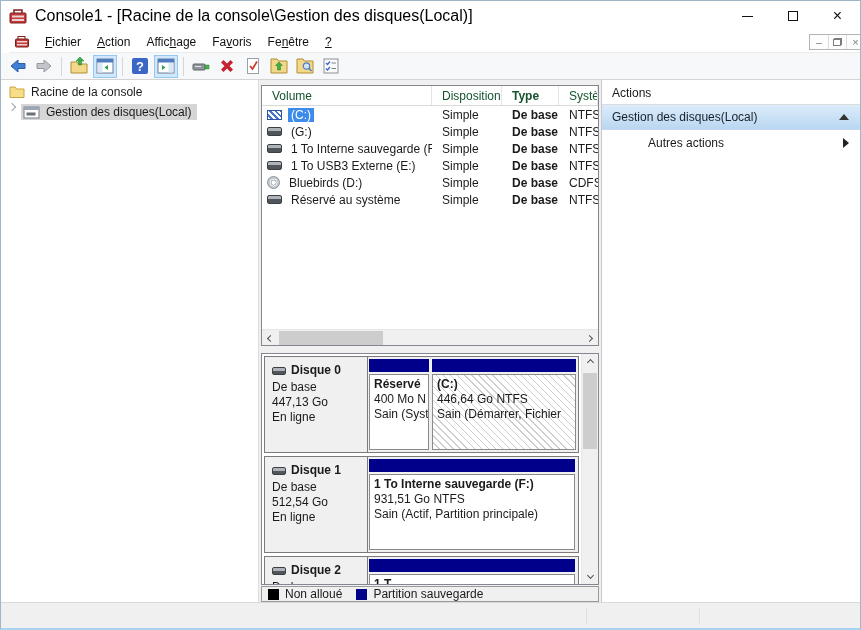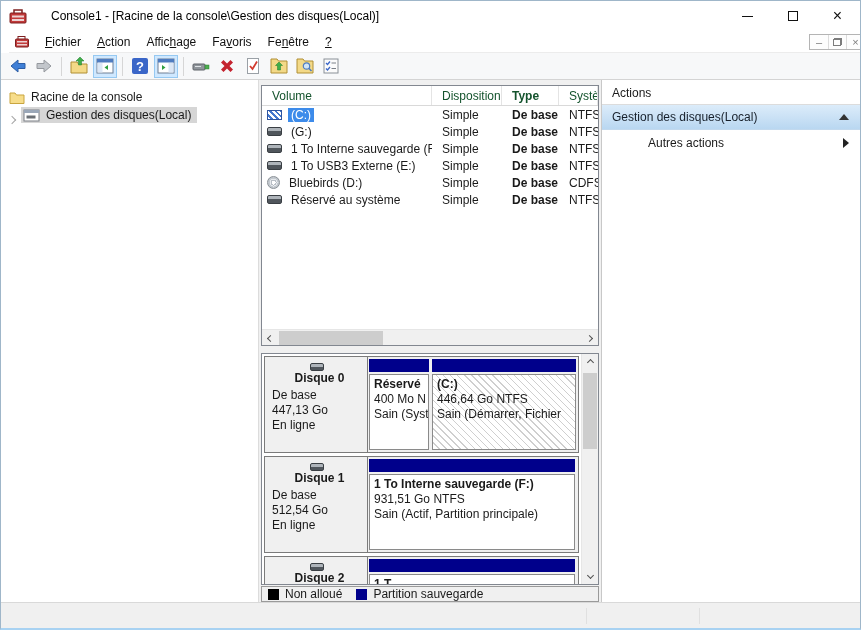--- a/index.html
+++ b/index.html
@@ -12,21 +12,21 @@
     background: #ffffff;
     border: 1px solid #9fb6c9;
     border-bottom: 2px solid #a8d2f2;
     overflow: hidden;
   }
   u { text-decoration: underline; }
 
   
   .titlebar { position:absolute; left:0; top:0; width:100%; height:30px; background:#fff;
               display:flex; align-items:center; padding-left:8px; }
-  .titlebar .title { margin-left:24px; font-size:12px; color:#000; }
+  .titlebar .title { margin-left:8px; font-size:16px; color:#000; }
   .win-controls { position:absolute; right:0; top:0; height:30px; display:flex; }
   .win-btn { width:45px; height:30px; display:flex; align-items:center; justify-content:center; }
   .glyph-min { width:11px; border-top:1px solid #111; }
   .glyph-max { width:10px; height:10px; border:1px solid #111; }
   .glyph-close { font-size:16px; line-height:1; color:#111; }
 
   
   .menubar { position:absolute; left:8px; top:30px; width:100%; height:22px; background:#fff;
              display:flex; align-items:center; padding-left:6px; border-bottom:1px solid #ececec; }
   .menubar .mmc-mini-icon { margin-right:8px; }
@@ -46,21 +46,21 @@
   .tb-btn { width:24px; height:23px; display:flex; align-items:center; justify-content:center; margin:0 1px; }
   .tb-btn.toggled { background:#cfe8ff; border:1px solid #96c9f2; }
   .tb-sep { width:1px; height:19px; background:#d6d6d6; margin:0 4px; }
 
   
   .tree-panel   { position:absolute; left:0;   top:79px; width:258px; height:522px; background:#fff; border-right:1px solid #dcdcdc; padding-top:5px; }
   .center-panel { position:absolute; left:258px; top:79px; width:342px; height:522px; background:#f0f0f0; }
   .actions-panel{ position:absolute; left:600px; top:79px; width:260px; height:522px; background:#fff; border-left:1px solid #c8c8c8; }
 
   
-  .tree-item { height:19px; display:flex; align-items:flex-end; }
+  .tree-item { height:19px; display:flex; align-items:flex-start; }
   .tree-item .lbl { margin-left:6px; }
   .tree-root { padding-left:8px; }
   .tree-child { padding-left:4px; }
   .chev-right { width:6px; height:6px; border-top:1.5px solid #a5a5a5; border-right:1.5px solid #a5a5a5;
                 transform:rotate(45deg); margin:0 6px 0 4px; }
   .tree-sel { display:flex; align-items:center; background:#d6d6d6; padding:1px 6px 1px 2px; }
 
   
   .volume-area { position:absolute; left:2px; top:5px; width:338px; height:261px; background:#fff;
                  border:1px solid #828790; display:flex; flex-direction:column; overflow:hidden; }
@@ -87,21 +87,21 @@
   .chev-r { width:5px; height:5px; border-right:1.5px solid #505050; border-top:1.5px solid #505050; transform:rotate(45deg); }
   .chev-u { width:5px; height:5px; border-left:1.5px solid #505050; border-top:1.5px solid #505050; transform:rotate(45deg); }
   .chev-d { width:5px; height:5px; border-right:1.5px solid #505050; border-bottom:1.5px solid #505050; transform:rotate(45deg); }
 
   
   .disk-area { position:absolute; left:2px; top:273px; width:338px; height:232px; background:#fff;
                border:1px solid #828790; overflow:hidden; }
   .disk-rows { position:absolute; left:0; top:0; right:17px; bottom:0; overflow:hidden; padding:2px 0 0 2px; }
   .disk-row { width:315px; height:97px; border:1px solid #7b7b7b; display:flex; margin-bottom:3px; background:#f0f0f0; }
   .disk-info { width:103px; flex:none; border-right:1px solid #7b7b7b; background:#f0f0f0; padding:6px 0 0 7px; line-height:15px; }
-  .disk-info .dline1 { display:flex; align-items:center; font-weight:bold; margin-bottom:2px;flex-direction:column; }
+  .disk-info .dline1 { display:flex; align-items:center; font-weight:bold; margin-bottom:2px; }
   .disk-info .dicon { width:14px; height:8px; border:1px solid #3a3f44; border-radius:2px; margin-right:5px;
                       background:linear-gradient(#aeb4ba 0 3px, #50565c 3px 100%); }
   .parts { flex:1; position:relative; }
   .part { position:absolute; top:2px; bottom:2px; display:flex; flex-direction:column; }
   .pbar { height:13px; flex:none; margin-bottom:2px; }
   .pbox { flex:1; background:#fff; border:1px solid #8a8a8a; padding:2px 4px; overflow:hidden;
           white-space:nowrap; line-height:15px; }
   .pbox .ptitle { font-weight:bold; }
   .pbox.hatch { background-color:#fff;
                 background-image:repeating-linear-gradient(45deg, rgba(0,0,0,0) 0 4px, #cfcfcf 4px 5px); }

